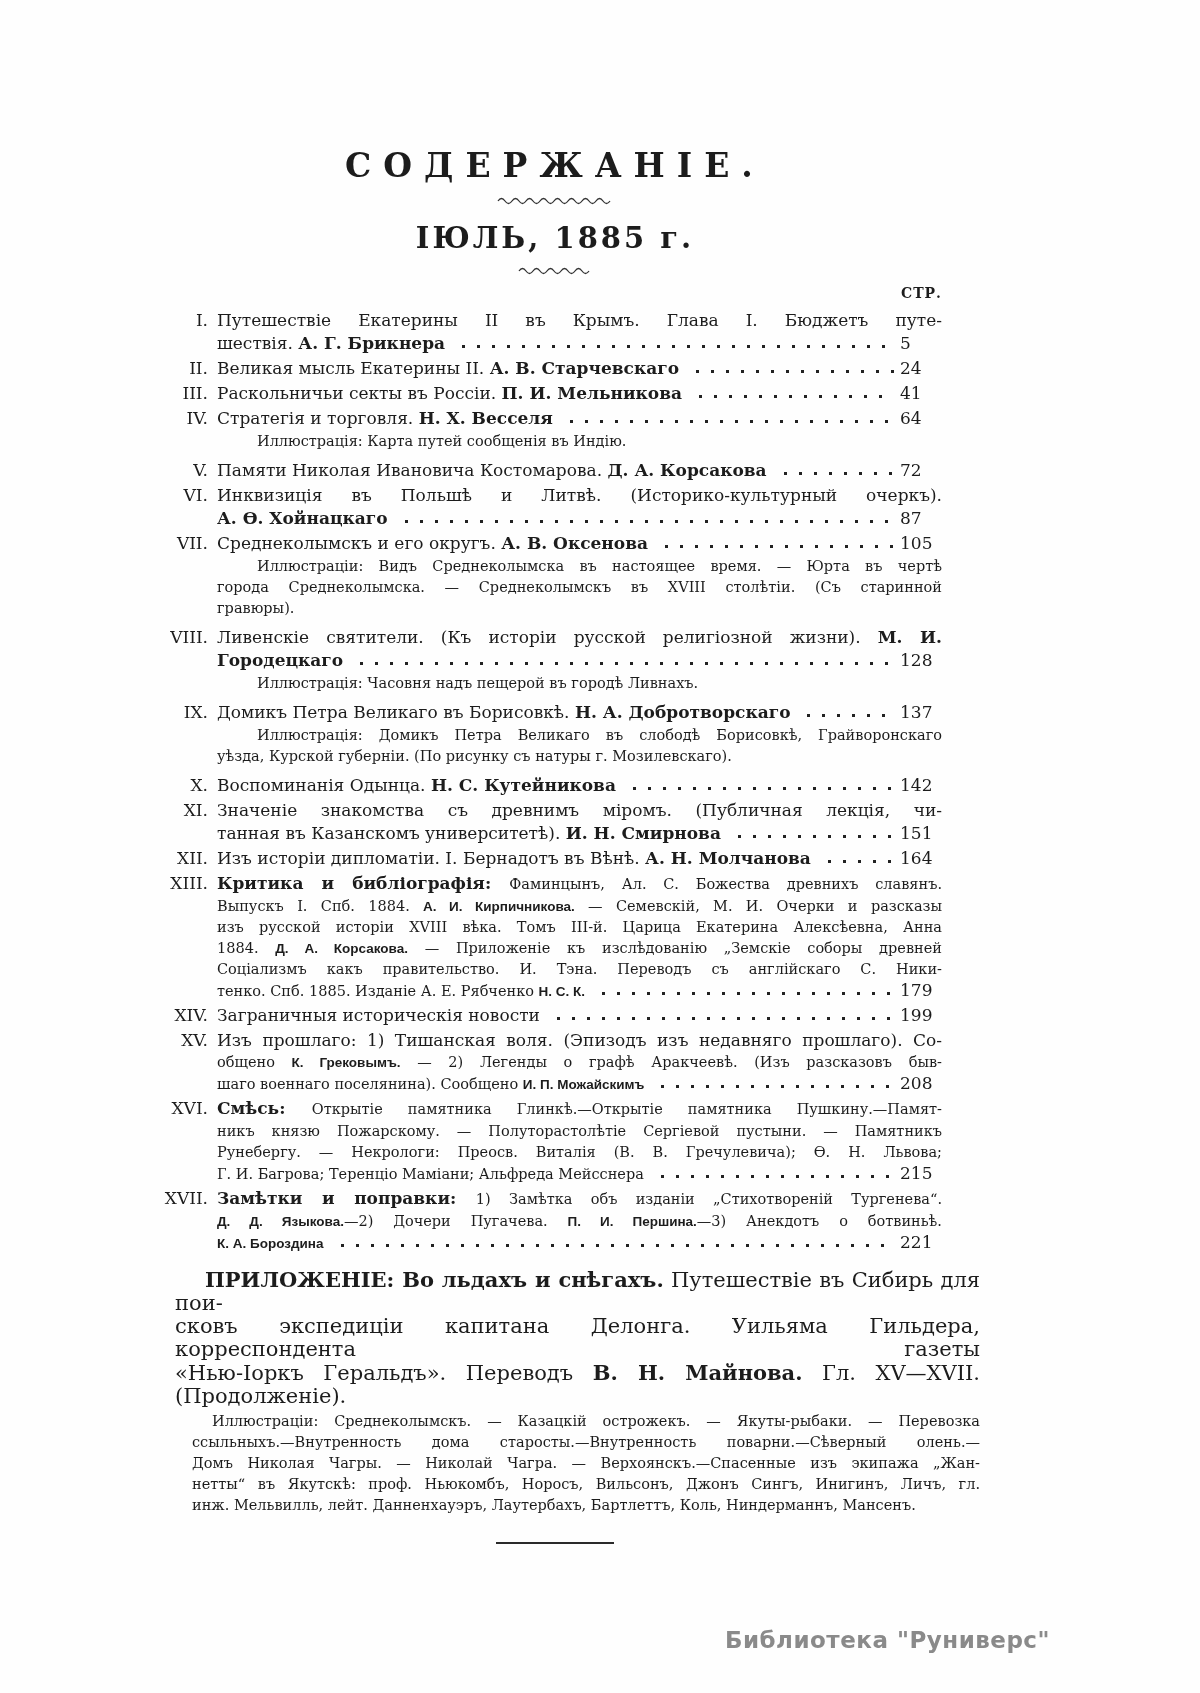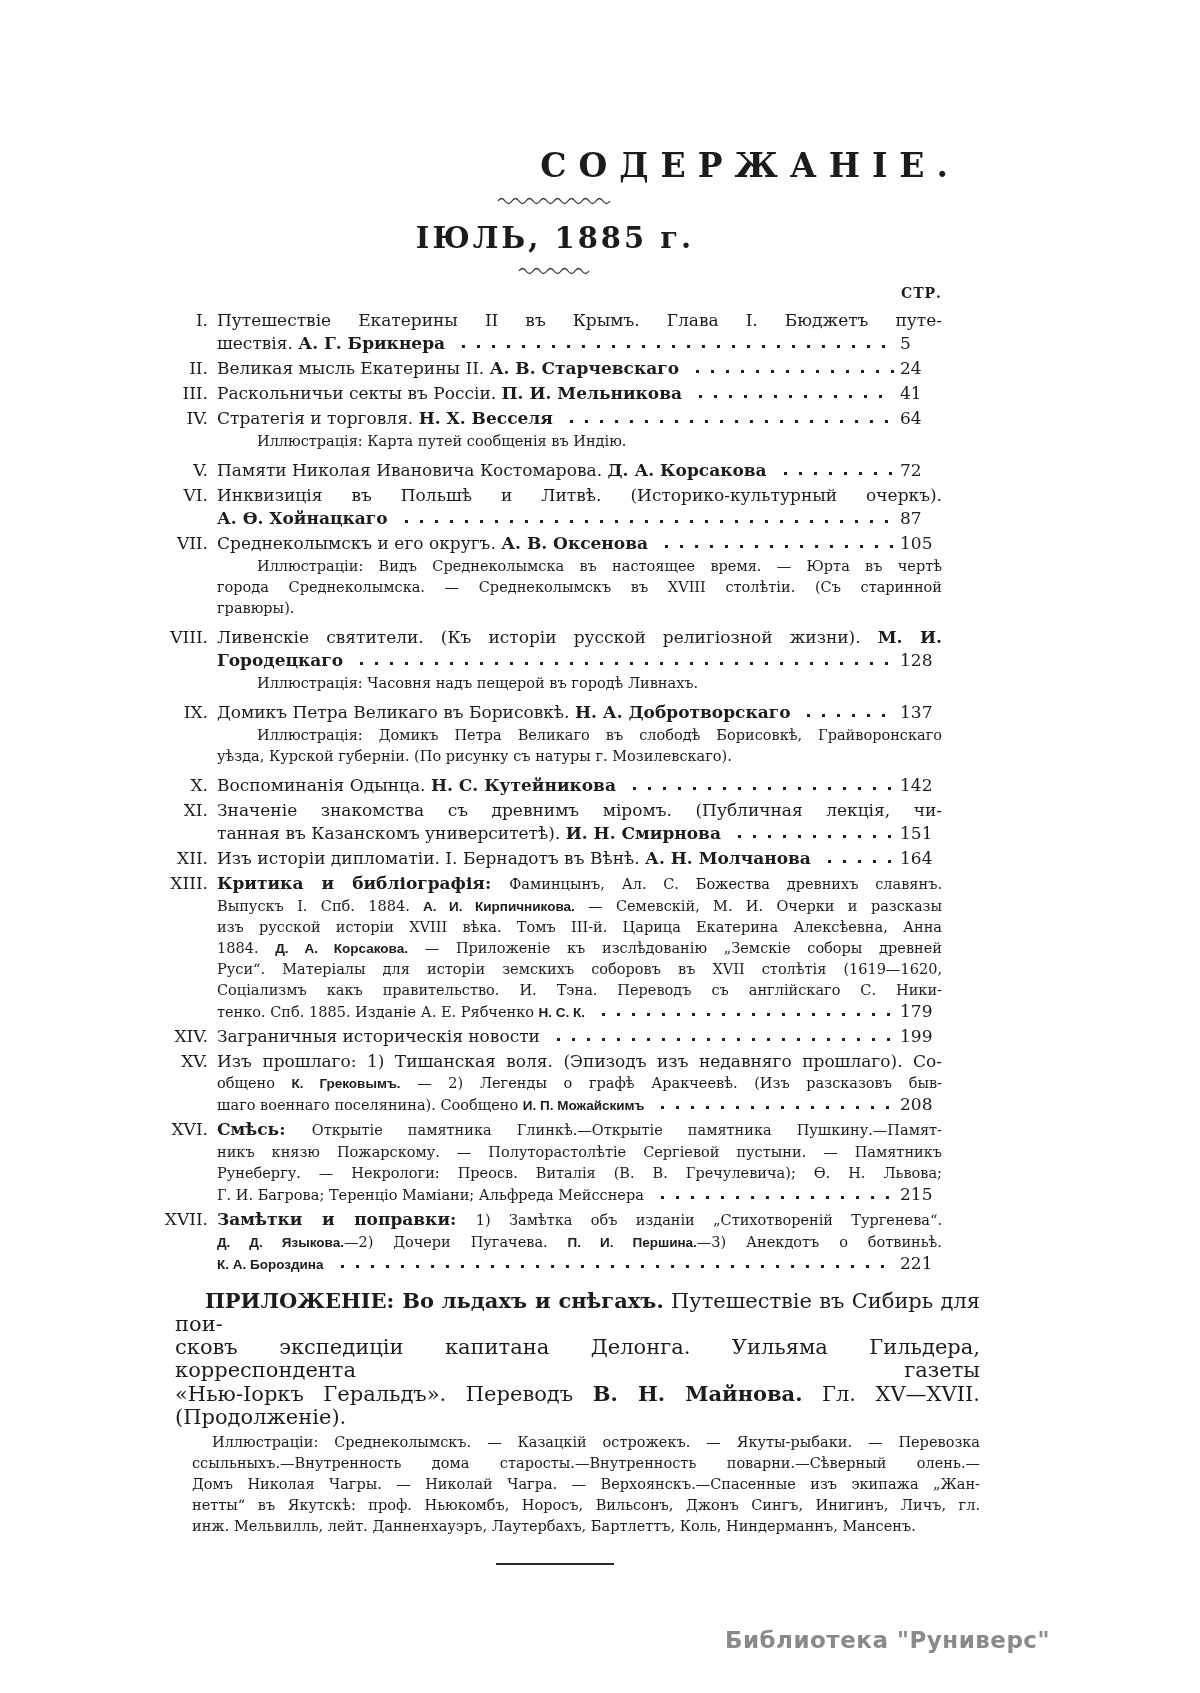--- a/index.html
+++ b/index.html
@@ -1,19 +1,19 @@
 <!DOCTYPE html>
 <html><head>
 <meta charset="utf-8">
 <style>
   html,body{margin:0;padding:0;background:#e8e8e8;}
   .page{position:relative;width:1200px;height:1693px;background:#fefefe;overflow:hidden;
         font-family:"DejaVu Serif",serif;color:#1c1c1c;}
   .content{margin-left:150px;width:810px;}
-  .main-title{margin:0;padding-top:146px;text-align:right;font-size:33px;font-weight:600;
+  .main-title{margin:0;padding-top:146px;text-align:center;font-size:33px;font-weight:600;
               letter-spacing:12px;white-space:nowrap;}
   .flourish{display:block;margin:10px auto 0 auto;}
   .issue-title{margin:16px 0 0 0;text-align:center;font-size:29px;font-weight:bold;letter-spacing:3px;}
   .str-head{margin-top:10px;text-align:right;padding-right:18px;font-size:14px;letter-spacing:1px;font-weight:600;}
   .toc{margin-top:8px;width:792px;}
   .entry{position:relative;padding-left:67px;margin-top:2px;}
   .num{position:absolute;left:0;top:0;width:58px;text-align:right;font-size:17px;line-height:23px;}
   .line{font-size:17px;line-height:23px;text-align:justify;text-align-last:justify;}
   .line.small{font-size:14.5px;line-height:21px;}
   .line .sm{font-size:14.5px;}
@@ -168,21 +168,20 @@
             <span class="leader"></span>
             <span class="pg">164</span>
           </div>
         </div>
         <div class="entry">
           <span class="num">XIII.</span>
           <div class="line"><span class="b ">Критика и библіографія: </span><span class="sm">Фаминцынъ, Ал. С. Божества древнихъ славянъ.</span></div>
           <div class="line small"><span>Выпускъ I. Спб. 1884. </span><span class="b ">А. И. Кирпичникова.</span><span> — Семевскій, М. И. Очерки и разсказы</span></div>
           <div class="line small"><span>изъ русской исторіи XVIII вѣка. Томъ III-й. Царица Екатерина Алексѣевна, Анна</span></div>
           <div class="line small"><span>1884. </span><span class="b ">Д. А. Корсакова.</span><span> — Приложеніе къ изслѣдованію „Земскіе соборы древней</span></div>
-          <div class="line small"><span>Руси“. Матеріалы для исторіи земскихъ соборовъ въ XVII столѣтія (1619—1620,</span></div>
           <div class="line small"><span>Соціализмъ какъ правительство. И. Тэна. Переводъ съ англійскаго С. Ники-</span></div>
           <div class="line small fill">
             <span class="txt"><span>тенко. Спб. 1885. Изданіе А. Е. Рябченко </span><span class="b ">Н. С. К.</span></span>
             <span class="leader"></span>
             <span class="pg">179</span>
           </div>
         </div>
         <div class="entry">
           <span class="num">XIV.</span>
           <div class="line fill">

